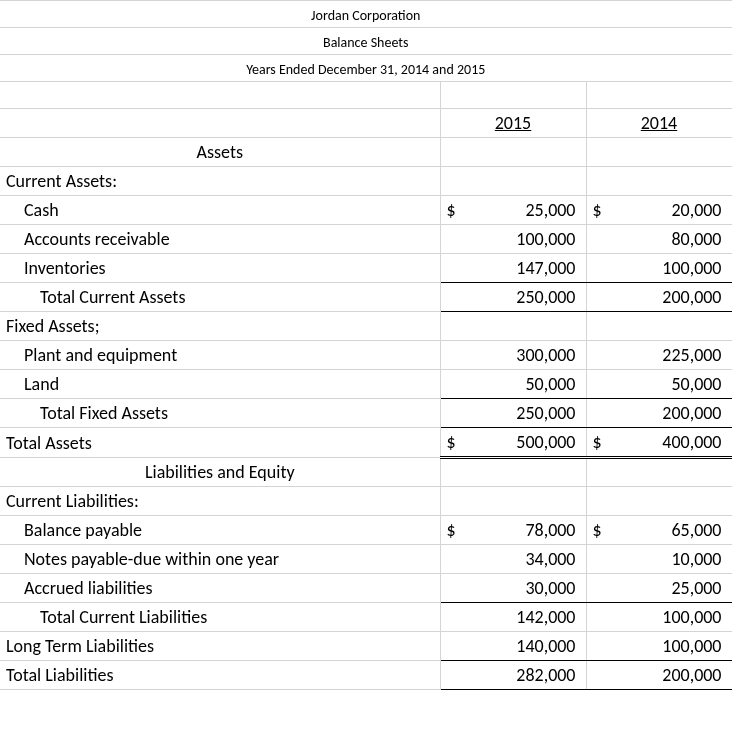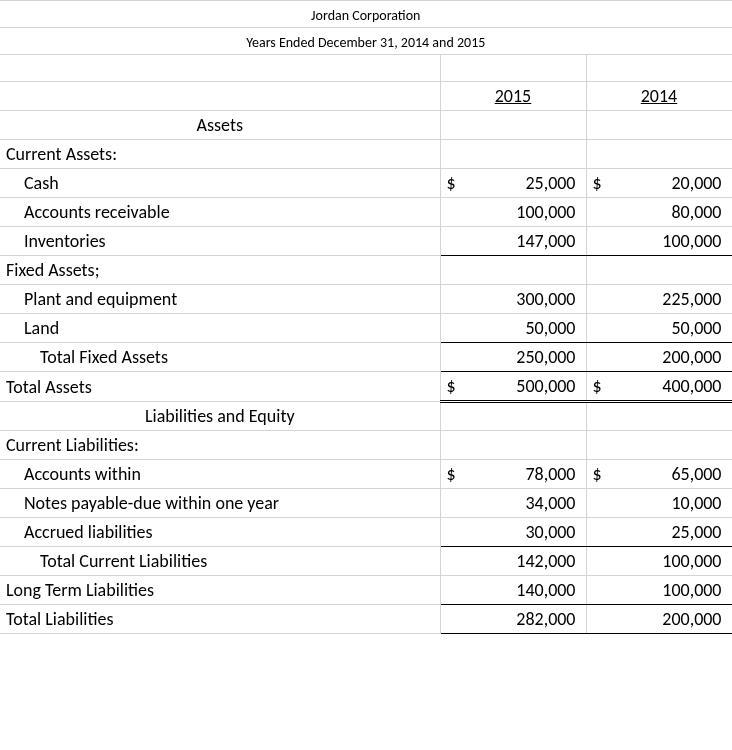--- a/index.html
+++ b/index.html
@@ -48,20 +48,23 @@
     <col class="col-val">
     <col class="col-sym">
     <col class="col-val">
   </colgroup>
 
   <tbody>
       <tr>
     <td colspan="5" class="hdr">Jordan Corporation</td>
   </tr>
   <tr>
+    <td colspan="5" class="hdr">Balance Sheets</td>
+  </tr>
+  <tr>
     <td colspan="5" class="hdr">Years Ended December 31, 2014 and 2015</td>
   </tr>
   <tr>
     <td class="col-label"></td>
         <td class="col-sym"></td>
         <td class="col-val"></td>
         <td class="col-sym"></td>
         <td class="col-val"></td>
   </tr>
   <tr>
@@ -97,20 +100,27 @@
     <td class="col-val">100,000</td>
     <td class="col-sym"></td>
     <td class="col-val">80,000</td>
   </tr>
   <tr>
     <td class="col-label ind1">Inventories</td>
     <td class="col-sym subtotal-bot"></td>
     <td class="col-val subtotal-bot">147,000</td>
     <td class="col-sym subtotal-bot"></td>
     <td class="col-val subtotal-bot">100,000</td>
+  </tr>
+  <tr>
+    <td class="col-label ind2">Total Current Assets</td>
+    <td class="col-sym subtotal-bot"></td>
+    <td class="col-val subtotal-bot">250,000</td>
+    <td class="col-sym subtotal-bot"></td>
+    <td class="col-val subtotal-bot">200,000</td>
   </tr>
 
   <tr>
     <td class="col-label">Fixed Assets;</td>
     <td class="col-sym"></td>
         <td class="col-val"></td>
         <td class="col-sym"></td>
         <td class="col-val"></td>
   </tr>
   <tr>
@@ -150,21 +160,21 @@
         <td class="col-val"></td>
   </tr>
   <tr>
     <td class="col-label">Current Liabilities:</td>
     <td class="col-sym"></td>
         <td class="col-val"></td>
         <td class="col-sym"></td>
         <td class="col-val"></td>
   </tr>
   <tr>
-    <td class="col-label ind1">Accounts within</td>
+    <td class="col-label ind1">Balance payable</td>
     <td class="col-sym">$</td>
     <td class="col-val">78,000</td>
     <td class="col-sym">$</td>
     <td class="col-val">65,000</td>
   </tr>
   <tr>
     <td class="col-label ind1">Notes payable-due within one year</td>
     <td class="col-sym"></td>
     <td class="col-val">34,000</td>
     <td class="col-sym"></td>

